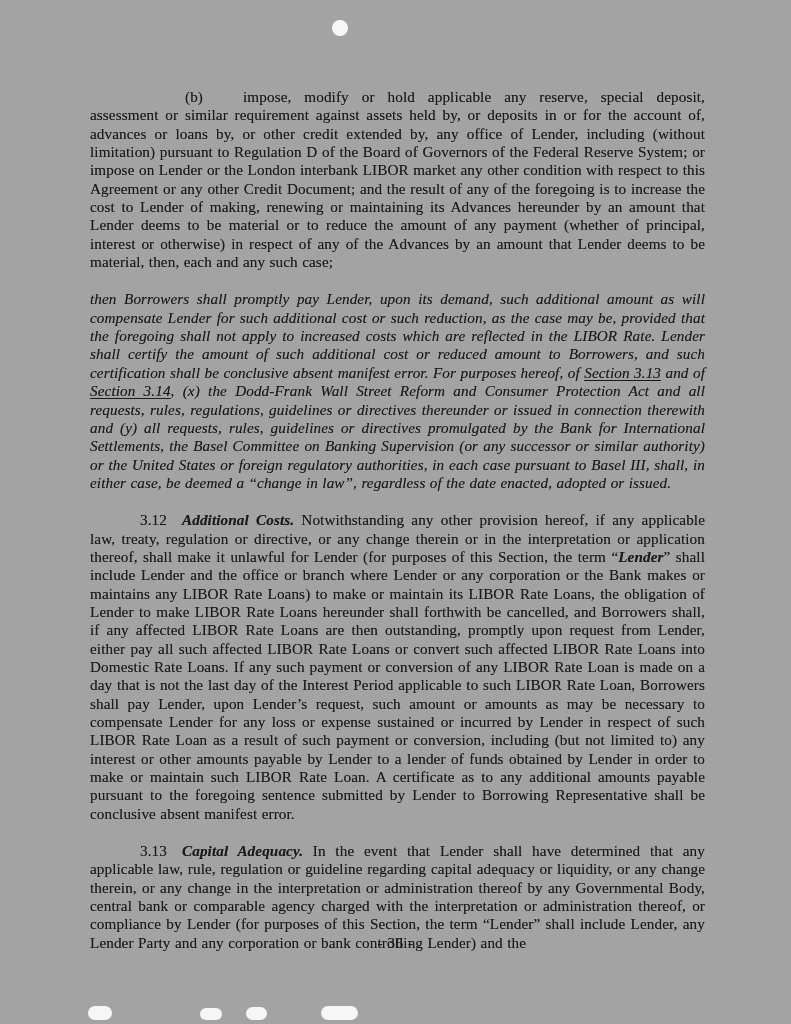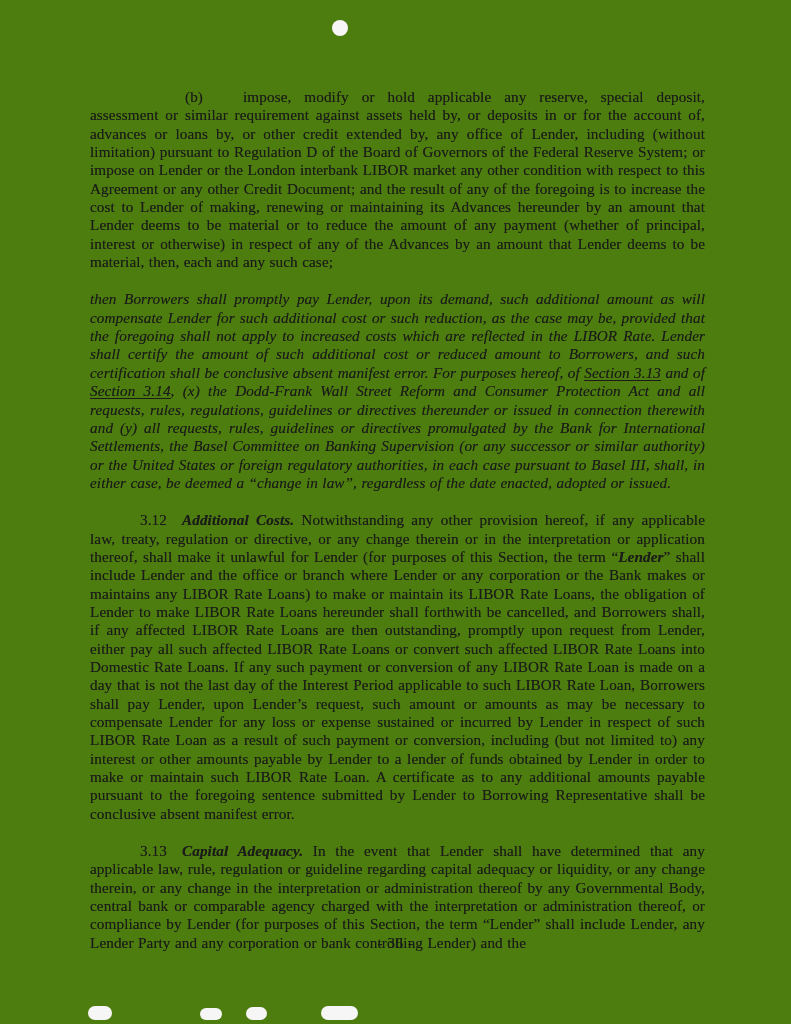--- a/index.html
+++ b/index.html
@@ -4,21 +4,21 @@
 <style>
   html, body {
     margin: 0;
     padding: 0;
     background: #ffffff;
   }
   .page {
     position: relative;
     width: 791px;
     height: 1024px;
-    background: #4d7c0f;
+    background: #a3a3a3;
     overflow: hidden;
     font-family: "Liberation Serif", "DejaVu Serif", serif;
     color: #1b1b1b;
   }
   .content {
     position: absolute;
     left: 90px;
     top: 88px;
     width: 615px;
   }

